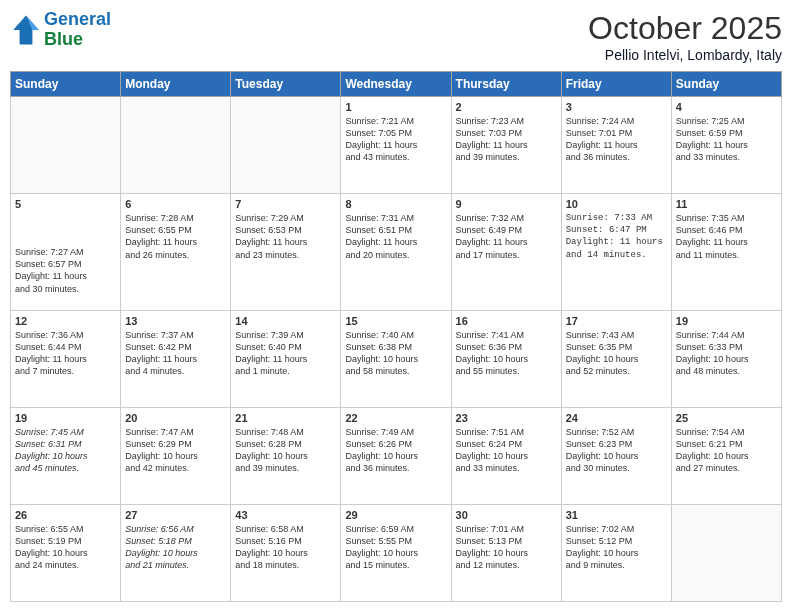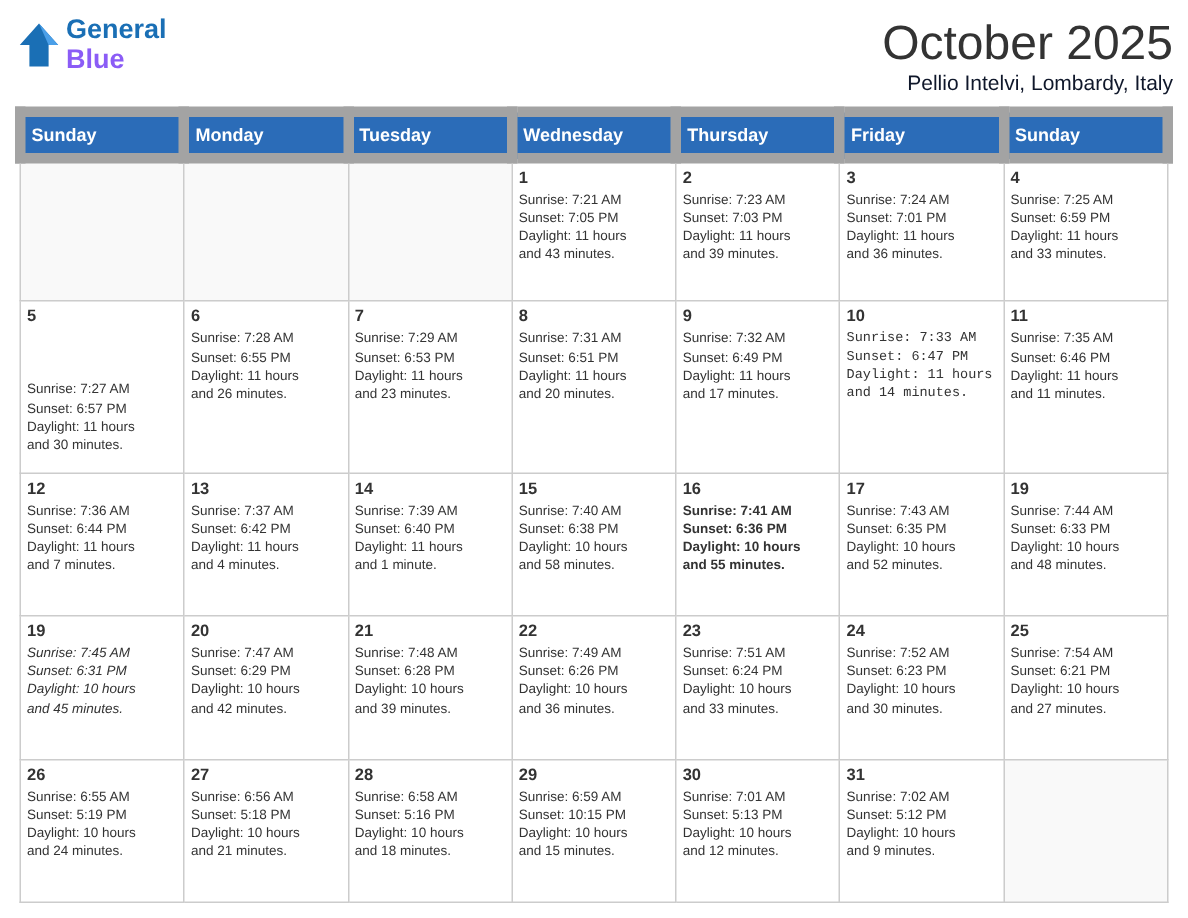--- a/index.html
+++ b/index.html
@@ -62,21 +62,21 @@
       width: 100%;
       table-layout: fixed;
     }
     .calendar thead tr th {
       background: #2b6cb8;
       color: #fff;
       font-size: 12px;
       font-weight: bold;
       padding: 5px 4px;
       text-align: left;
-      border: 7px solid #a3a3a3;
+      border: 1px solid #a3a3a3;
     }
     .calendar tbody tr td {
       border: 1px solid #ccc;
       vertical-align: top;
       padding: 4px;
       font-size: 9.5px;
       color: #333;
       height: 88px;
       width: calc(100% / 7);
     }
@@ -100,21 +100,21 @@
 
 <div class="page">
   <div class="header">
     <div class="logo">
       <svg class="logo-icon" viewBox="0 0 40 40">
         <polygon points="20,2 36,20 28,20 28,38 12,38 12,20 4,20" fill="#1a6fb5"></polygon>
         <polygon points="20,2 36,20 28,20" fill="#4a9fe8"></polygon>
       </svg>
       <div class="logo-text">
         <span>General</span><br>
-        <span style="color:#8b5cf6">Blue</span>
+        <span style="color:#15803d">Blue</span>
       </div>
     </div>
     <div class="title-area">
       <h1>October 2025</h1>
       <h2>Pellio Intelvi, Lombardy, Italy</h2>
     </div>
   </div>
 
   <table class="calendar">
     <thead>
@@ -237,21 +237,21 @@
           </td>
           <td>
             <span class="day-num">15</span>
             <div class="day-info" style="white-space: pre-line;">Sunrise: 7:40 AM
 Sunset: 6:38 PM
 Daylight: 10 hours
 and 58 minutes.</div>
           </td>
           <td>
             <span class="day-num">16</span>
-            <div class="day-info" style="white-space: pre-line; font-weight: bold;">Sunrise: 7:41 AM
+            <div class="day-info" style="white-space: pre-line;">Sunrise: 7:41 AM
 Sunset: 6:36 PM
 Daylight: 10 hours
 and 55 minutes.</div>
           </td>
           <td>
             <span class="day-num">17</span>
             <div class="day-info" style="white-space: pre-line;">Sunrise: 7:43 AM
 Sunset: 6:35 PM
 Daylight: 10 hours
 and 52 minutes.</div>
@@ -318,36 +318,36 @@
         <tr>
           <td>
             <span class="day-num">26</span>
             <div class="day-info" style="white-space: pre-line;">Sunrise: 6:55 AM
 Sunset: 5:19 PM
 Daylight: 10 hours
 and 24 minutes.</div>
           </td>
           <td>
             <span class="day-num">27</span>
-            <div class="day-info" style="white-space: pre-line;">Sunrise: 6:56 AM
+            <div class="day-info" style="white-space: pre-line; font-style: italic;">Sunrise: 6:56 AM
 Sunset: 5:18 PM
 Daylight: 10 hours
 and 21 minutes.</div>
           </td>
           <td>
-            <span class="day-num">28</span>
+            <span class="day-num">43</span>
             <div class="day-info" style="white-space: pre-line;">Sunrise: 6:58 AM
 Sunset: 5:16 PM
 Daylight: 10 hours
 and 18 minutes.</div>
           </td>
           <td>
             <span class="day-num">29</span>
             <div class="day-info" style="white-space: pre-line;">Sunrise: 6:59 AM
-Sunset: 10:15 PM
+Sunset: 5:55 PM
 Daylight: 10 hours
 and 15 minutes.</div>
           </td>
           <td>
             <span class="day-num">30</span>
             <div class="day-info" style="white-space: pre-line;">Sunrise: 7:01 AM
 Sunset: 5:13 PM
 Daylight: 10 hours
 and 12 minutes.</div>
           </td>

